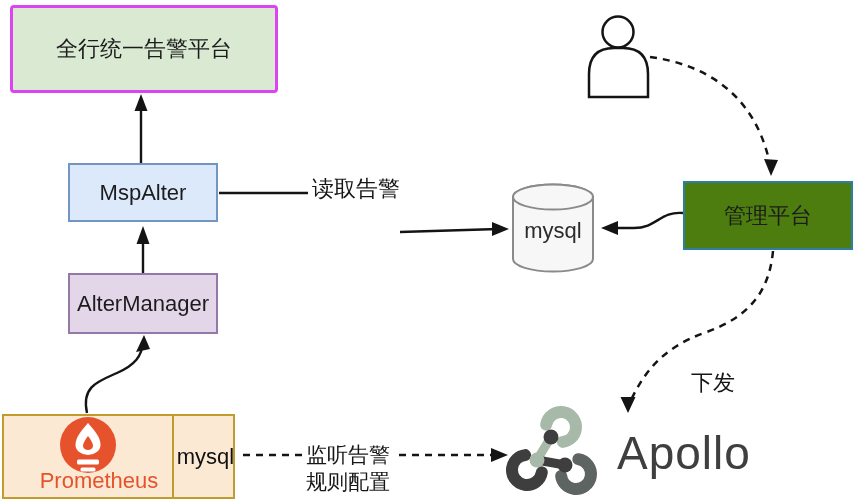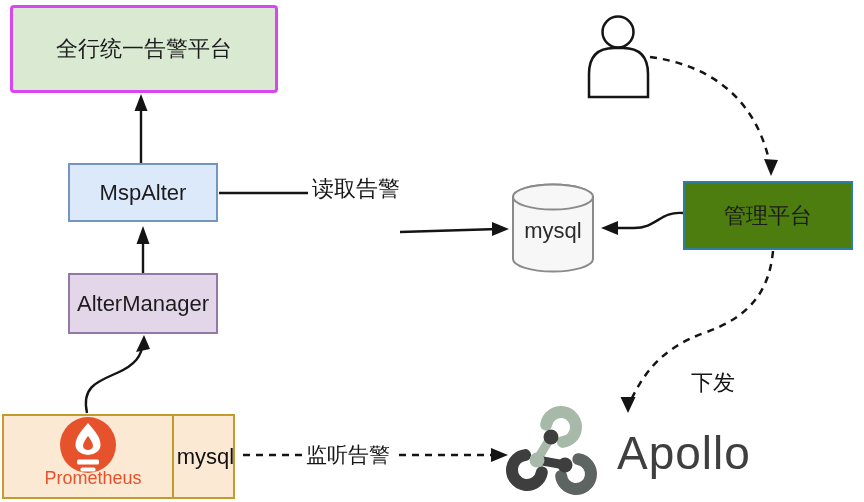--- a/index.html
+++ b/index.html
@@ -7,21 +7,21 @@
     position:relative;width:864px;height:502px;overflow:hidden;background:#ffffff;
     font-family:"Liberation Sans",sans-serif;color:#1c1c1c;
   }
   .node{position:absolute;box-sizing:border-box;display:flex;align-items:center;justify-content:center;text-align:center;}
   .node-alert-platform{left:10px;top:5px;width:268px;height:88px;background:#d9e9d2;border:3px solid #d946ef;border-radius:4px;font-size:22px;align-items:center;}
   .node-mspalter{left:68px;top:163px;width:150px;height:59px;background:#dbe9fb;border:2px solid #7396c0;font-size:22px;}
   .node-altermanager{left:68px;top:273px;width:150px;height:61px;background:#e3d6e8;border:2px solid #9478a5;font-size:22px;}
   .node-prometheus{left:2px;top:414px;width:233px;height:85px;background:#fbe9d4;border:2px solid #c29b2d;}
   .prom-divider{position:absolute;left:168px;top:0;width:2px;height:100%;background:#c29b2d;}
   .prom-cell-agent{position:absolute;left:170px;top:0;width:63px;height:100%;display:flex;align-items:center;justify-content:center;font-size:22px;color:#111;}
-  .prom-wordmark{position:absolute;left:8px;top:52px;width:162px;text-align:center;font-size:18px;color:#e6522c;}
+  .prom-wordmark{position:absolute;left:14px;top:52px;width:162px;text-align:center;font-size:22px;color:#e6522c;}
   .node-management{left:683px;top:181px;width:170px;height:69px;background:#4d7c0f;border:2px solid #2c7fa3;font-size:22px;}
   .label-mysql{position:absolute;left:513px;top:212px;width:80px;height:38px;display:flex;align-items:center;justify-content:center;font-size:22px;color:#2b2b2b;}
   .edge-label{position:absolute;background:#ffffff;text-align:center;font-size:22px;line-height:31px;color:#161616;}
   .edge-label-read{left:308px;top:173px;width:96px;}
   .edge-label-listen{left:302px;top:441px;width:92px;font-size:21px;line-height:27px;}
   .edge-label-deploy{left:689px;top:322px;width:48px;font-size:22px;line-height:26px;margin-top:48px;}
   .apollo-wordmark{position:absolute;left:606px;top:426px;font-size:46px;color:#3f3f3f;letter-spacing:1px;margin-left:11px;}
   #shapes{position:absolute;left:0;top:0;z-index:5;pointer-events:none;}
   .txt-layer{position:absolute;left:0;top:0;width:100%;height:100%;z-index:6;pointer-events:none;}
   .txt-layer .edge-label{pointer-events:none;}
@@ -114,20 +114,21 @@
 
   <div class="txt-layer">
     <div class="label-mysql">mysql</div>
 
     <div class="edge-label edge-label-read">
       <div>读取告警</div>
     </div>
 
     <div class="edge-label edge-label-listen">
       <div>监听告警</div>
+      <div>规则配置</div>
     </div>
 
     <div class="edge-label edge-label-deploy">下发</div>
 
     <div class="apollo-wordmark">Apollo</div>
   </div>
 
 </div>
 
 </body></html>

